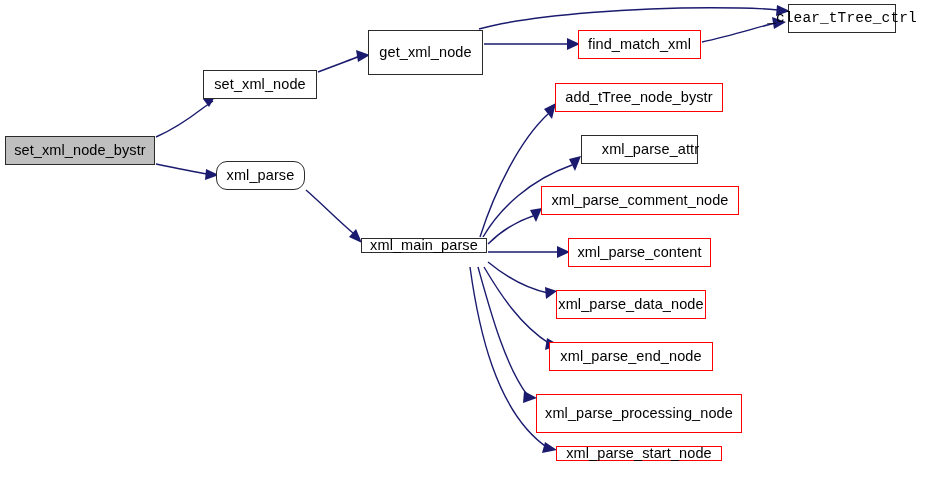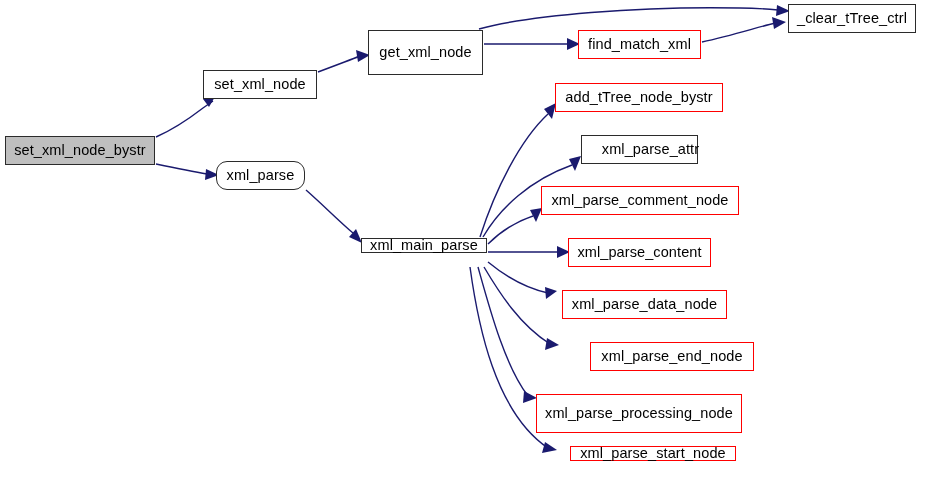--- a/index.html
+++ b/index.html
@@ -131,44 +131,44 @@
       </div>
       <div class="node-box" style="left: 216px; top: 161px; width: 89px; height: 29px; border-radius: 11px;">
         <span class="node-label">xml_parse</span>
       </div>
       <div class="node-box" style="left: 368px; top: 30px; width: 115px; height: 45px;">
         <span class="node-label">get_xml_node</span>
       </div>
       <div class="node-box red" style="left: 578px; top: 30px; width: 123px; height: 29px;">
         <span class="node-label">find_match_xml</span>
       </div>
-      <div class="node-box" style="left: 788px; top: 4px; width: 128px; height: 29px;">
+      <div class="node-box" style="left: 788px; top: 4px; width: 108px; height: 29px; font-family: Liberation Mono, monospace;">
         <span class="node-label">_clear_tTree_ctrl</span>
       </div>
       <div class="node-box red" style="left: 555px; top: 83px; width: 168px; height: 29px;">
         <span class="node-label">add_tTree_node_bystr</span>
       </div>
       <div class="node-box" style="left: 361px; top: 238px; width: 126px; height: 15px;">
         <span class="node-label">xml_main_parse</span>
       </div>
       <div class="node-box" style="left: 581px; top: 135px; width: 117px; height: 29px; padding-left: 22px;">
         <span class="node-label">xml_parse_attr</span>
       </div>
       <div class="node-box red" style="left: 541px; top: 186px; width: 198px; height: 29px;">
         <span class="node-label">xml_parse_comment_node</span>
       </div>
       <div class="node-box red" style="left: 568px; top: 238px; width: 143px; height: 29px;">
         <span class="node-label">xml_parse_content</span>
       </div>
-      <div class="node-box red" style="left: 556px; top: 290px; width: 165px; height: 29px; margin-left: 6px;">
+      <div class="node-box red" style="left: 556px; top: 290px; width: 150px; height: 29px;">
         <span class="node-label">xml_parse_data_node</span>
       </div>
-      <div class="node-box red" style="left: 590px; top: 342px; width: 164px; height: 29px;">
+      <div class="node-box red" style="left: 549px; top: 342px; width: 164px; height: 29px;">
         <span class="node-label">xml_parse_end_node</span>
       </div>
       <div class="node-box red" style="left: 536px; top: 394px; width: 206px; height: 39px;">
         <span class="node-label">xml_parse_processing_node</span>
       </div>
-      <div class="node-box red" style="left: 570px; top: 446px; width: 166px; height: 15px;">
+      <div class="node-box red" style="left: 556px; top: 446px; width: 166px; height: 15px;">
         <span class="node-label">xml_parse_start_node</span>
       </div>
     </div>
 </div>
 
 </body></html>

